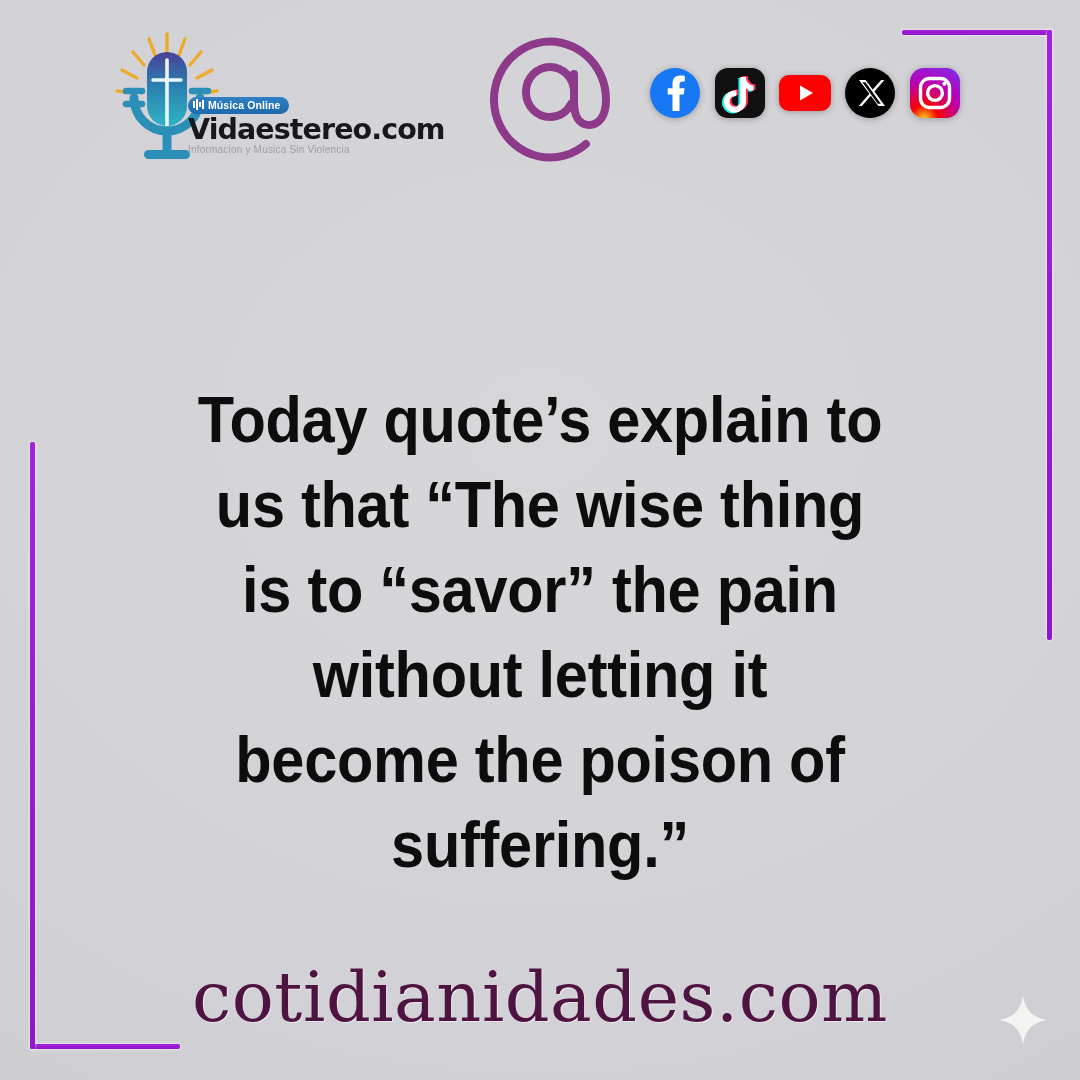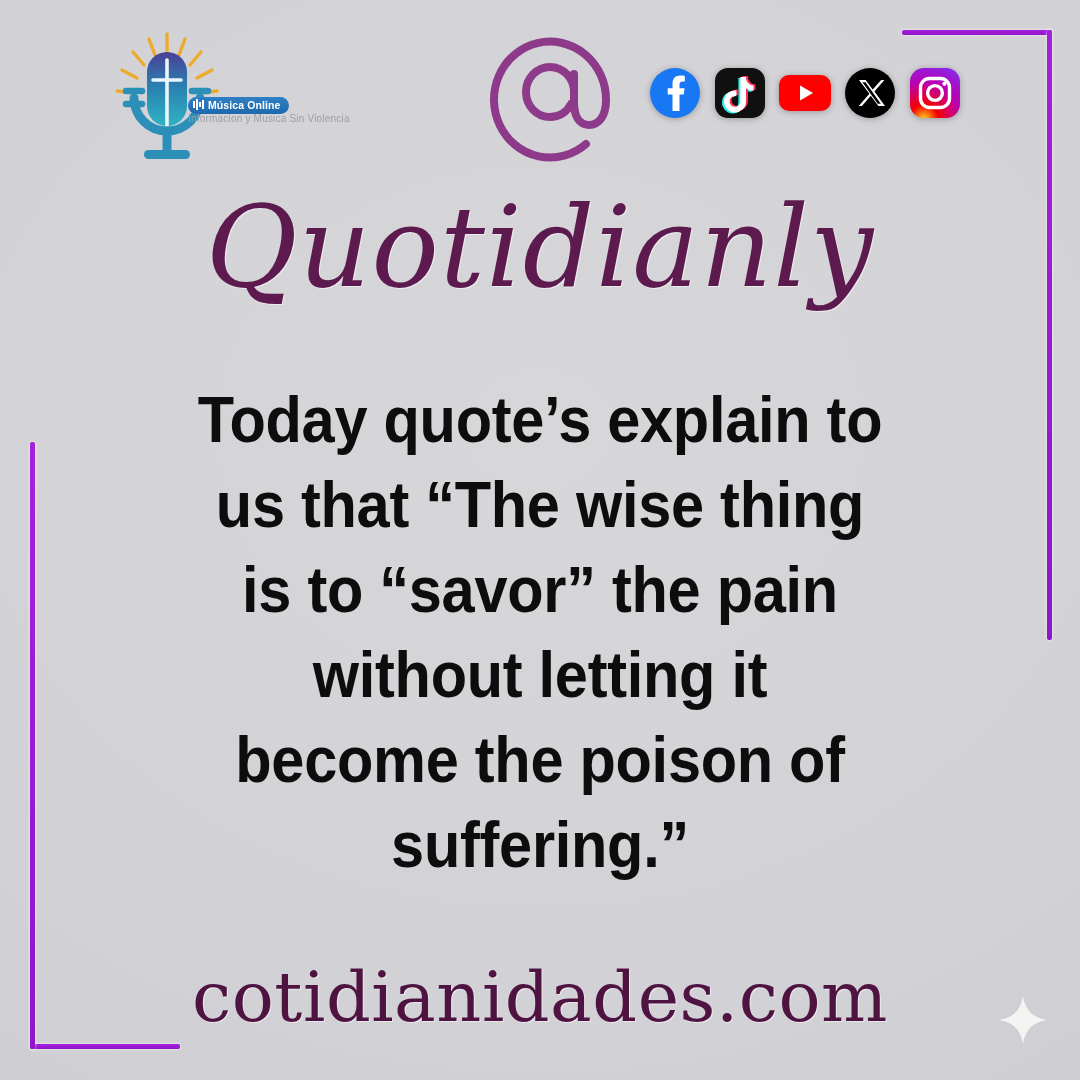--- a/index.html
+++ b/index.html
@@ -164,20 +164,21 @@
           <span class="eq">
             <svg width="12" height="11" viewBox="0 0 12 11">
               <rect x="0" y="2" width="2" height="7" fill="#ffffff"></rect>
               <rect x="3" y="0" width="2" height="11" fill="#ffffff"></rect>
               <rect x="6" y="3" width="2" height="5" fill="#ffffff"></rect>
               <rect x="9" y="1" width="2" height="9" fill="#ffffff"></rect>
             </svg>
           </span>
           <span>Música Online</span>
         </span>
+        <div class="brand-name">Vidaestereo.com</div>
         <div class="brand-tag">Informacion y Musica Sin Violencia</div>
       </div>
     </div>
 
     <div class="at-symbol">
       <svg width="140" height="150" viewBox="0 0 140 150">
         <g fill="none" stroke="#8e3a8a" stroke-width="8" stroke-linecap="round">
           <path d="M104 122 a56 58 0 1 1 20 -44 c0 16 -7 25 -17 25 c-10 0 -15 -9 -15 -23 l0 -28"></path>
           <path d="M92 70 a24 25 0 1 0 -24 25 c9 0 17 -5 21 -13"></path>
         </g>
@@ -229,21 +230,20 @@
           <rect x="2" y="2" width="50" height="50" rx="14" fill="url(#iggrad)"></rect>
           <rect x="12.5" y="12.5" width="29" height="29" rx="9" fill="none" stroke="#ffffff" stroke-width="3.4"></rect>
           <circle cx="27" cy="27" r="7.4" fill="none" stroke="#ffffff" stroke-width="3.4"></circle>
           <circle cx="36.4" cy="17.8" r="2.1" fill="#ffffff"></circle>
         </svg>
       </div>
 
     </div>
   </div>
 
-  <div class="title">Quotidianly</div>
 
   <div class="quote">
     <div>Today quote’s explain to</div>
     <div>us that “The wise thing</div>
     <div>is to “savor” the pain</div>
     <div>without letting it</div>
     <div>become the poison of</div>
     <div>suffering.”</div>
   </div>
 

